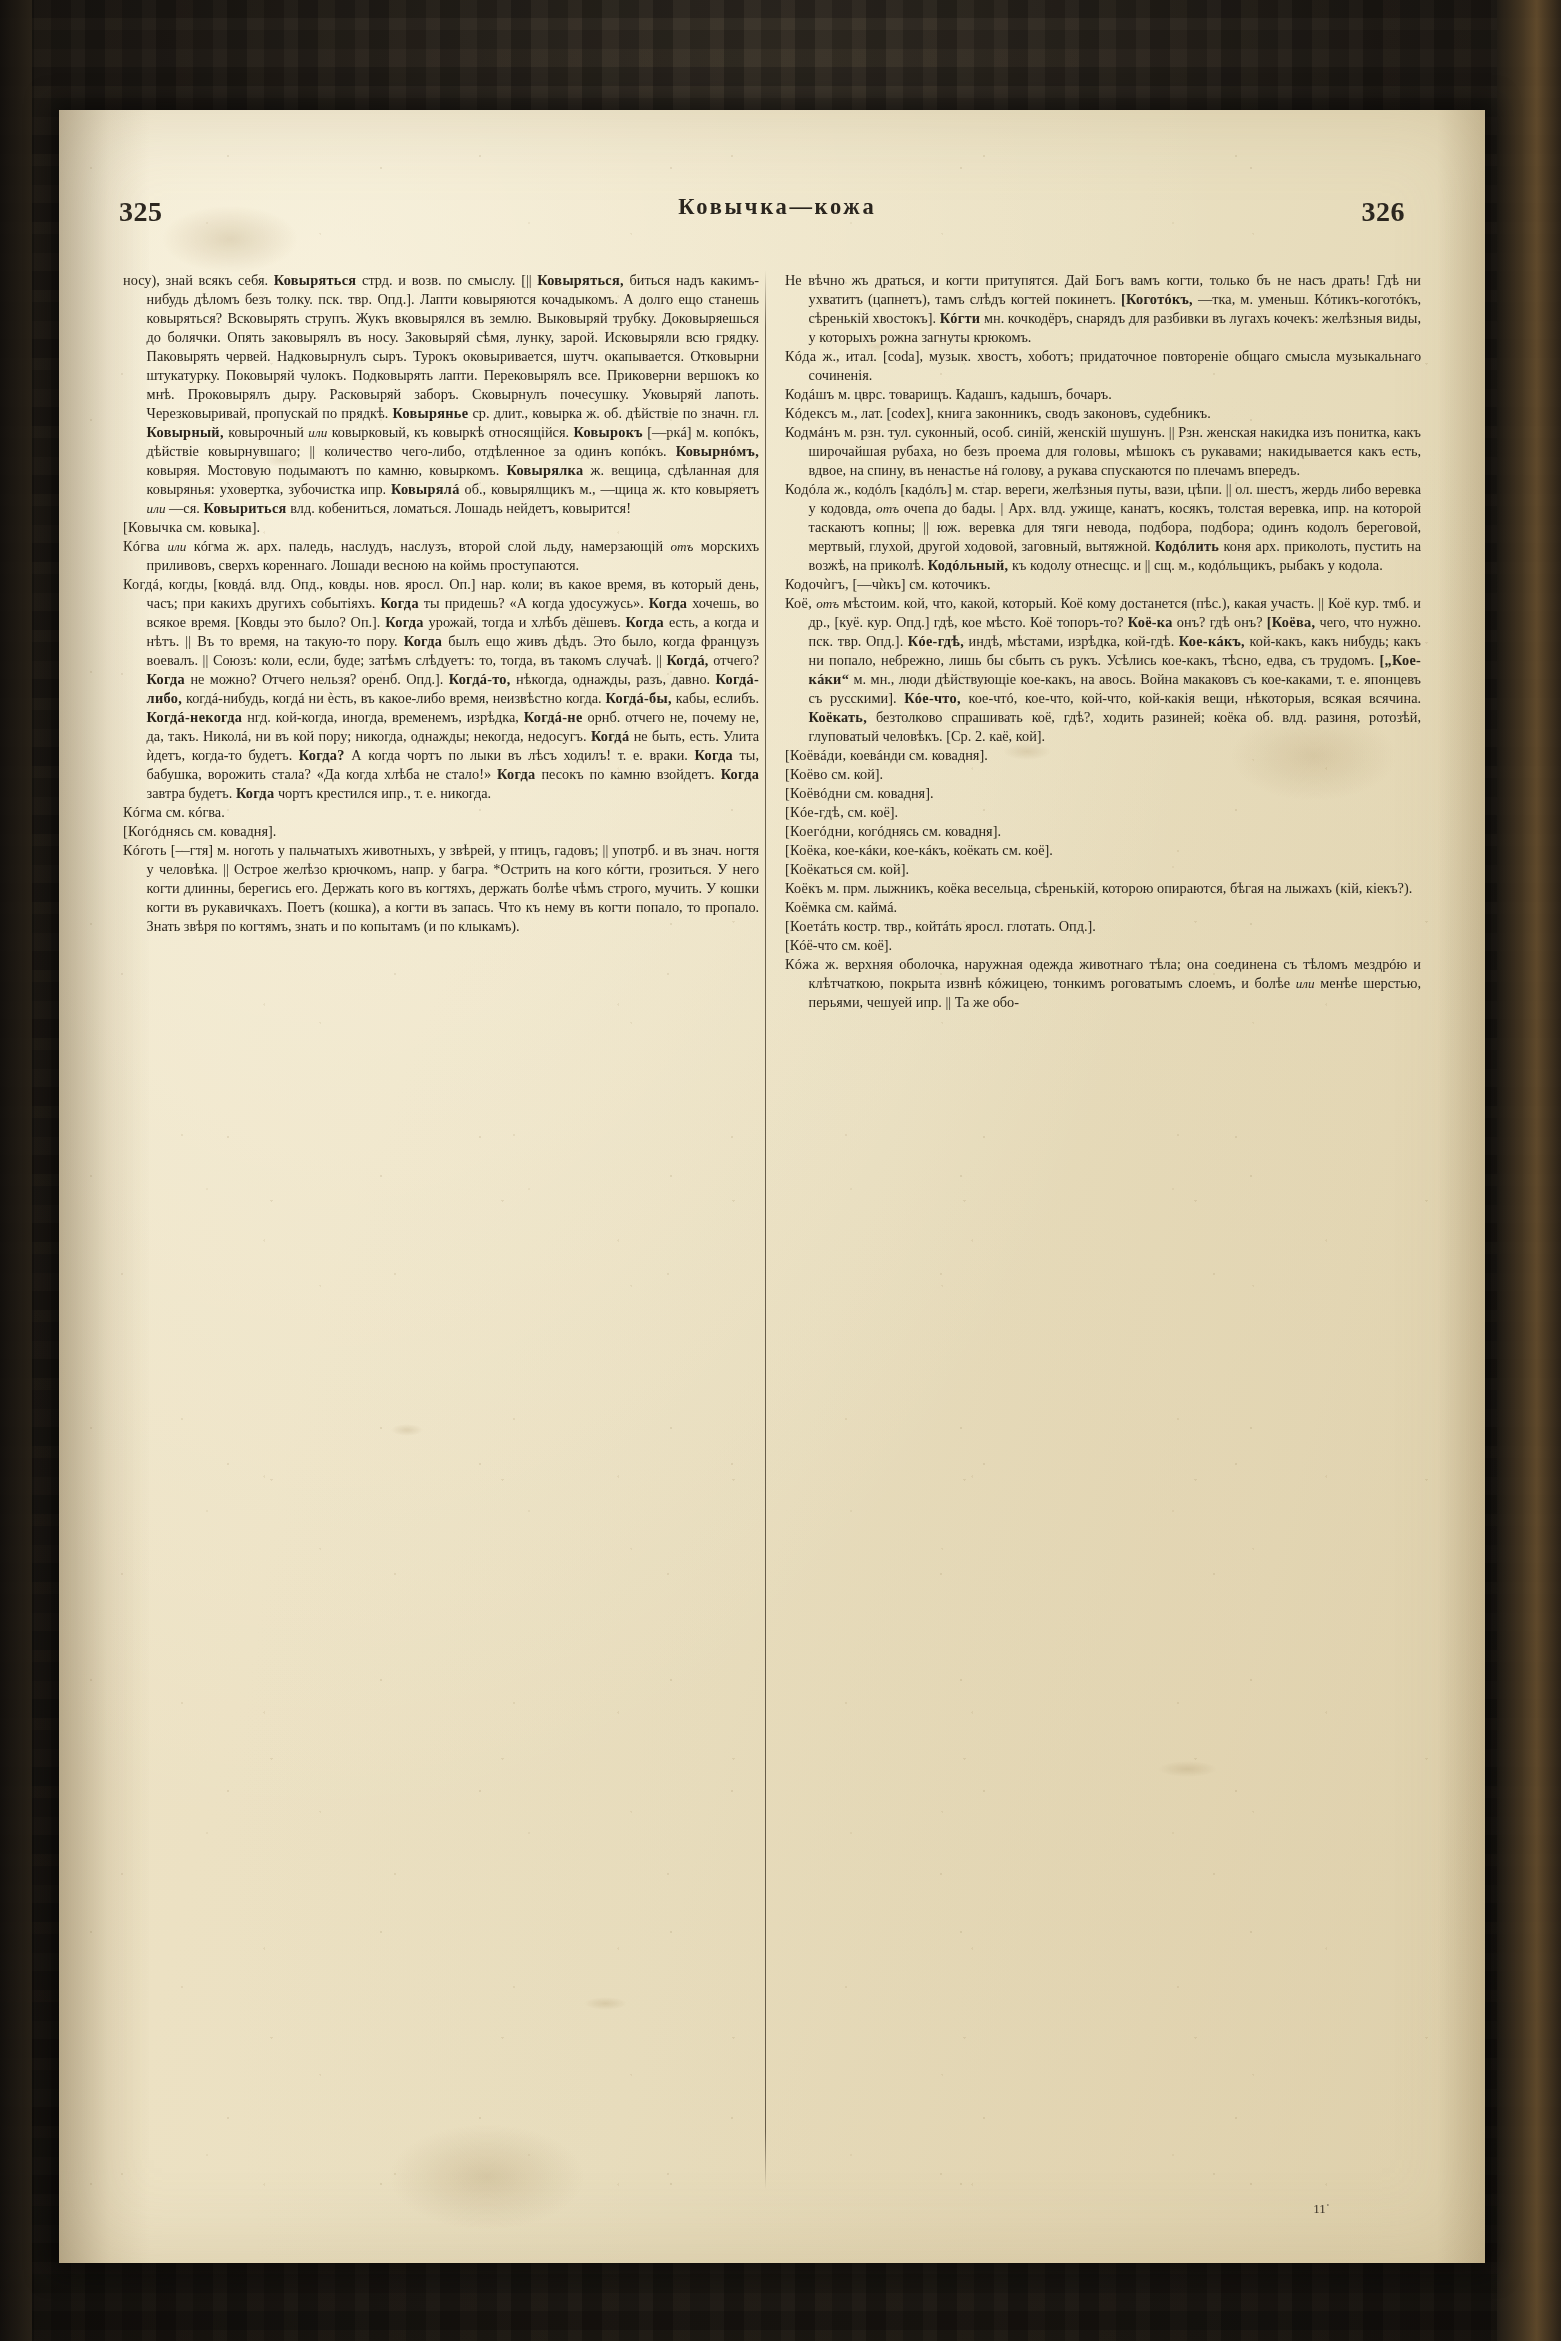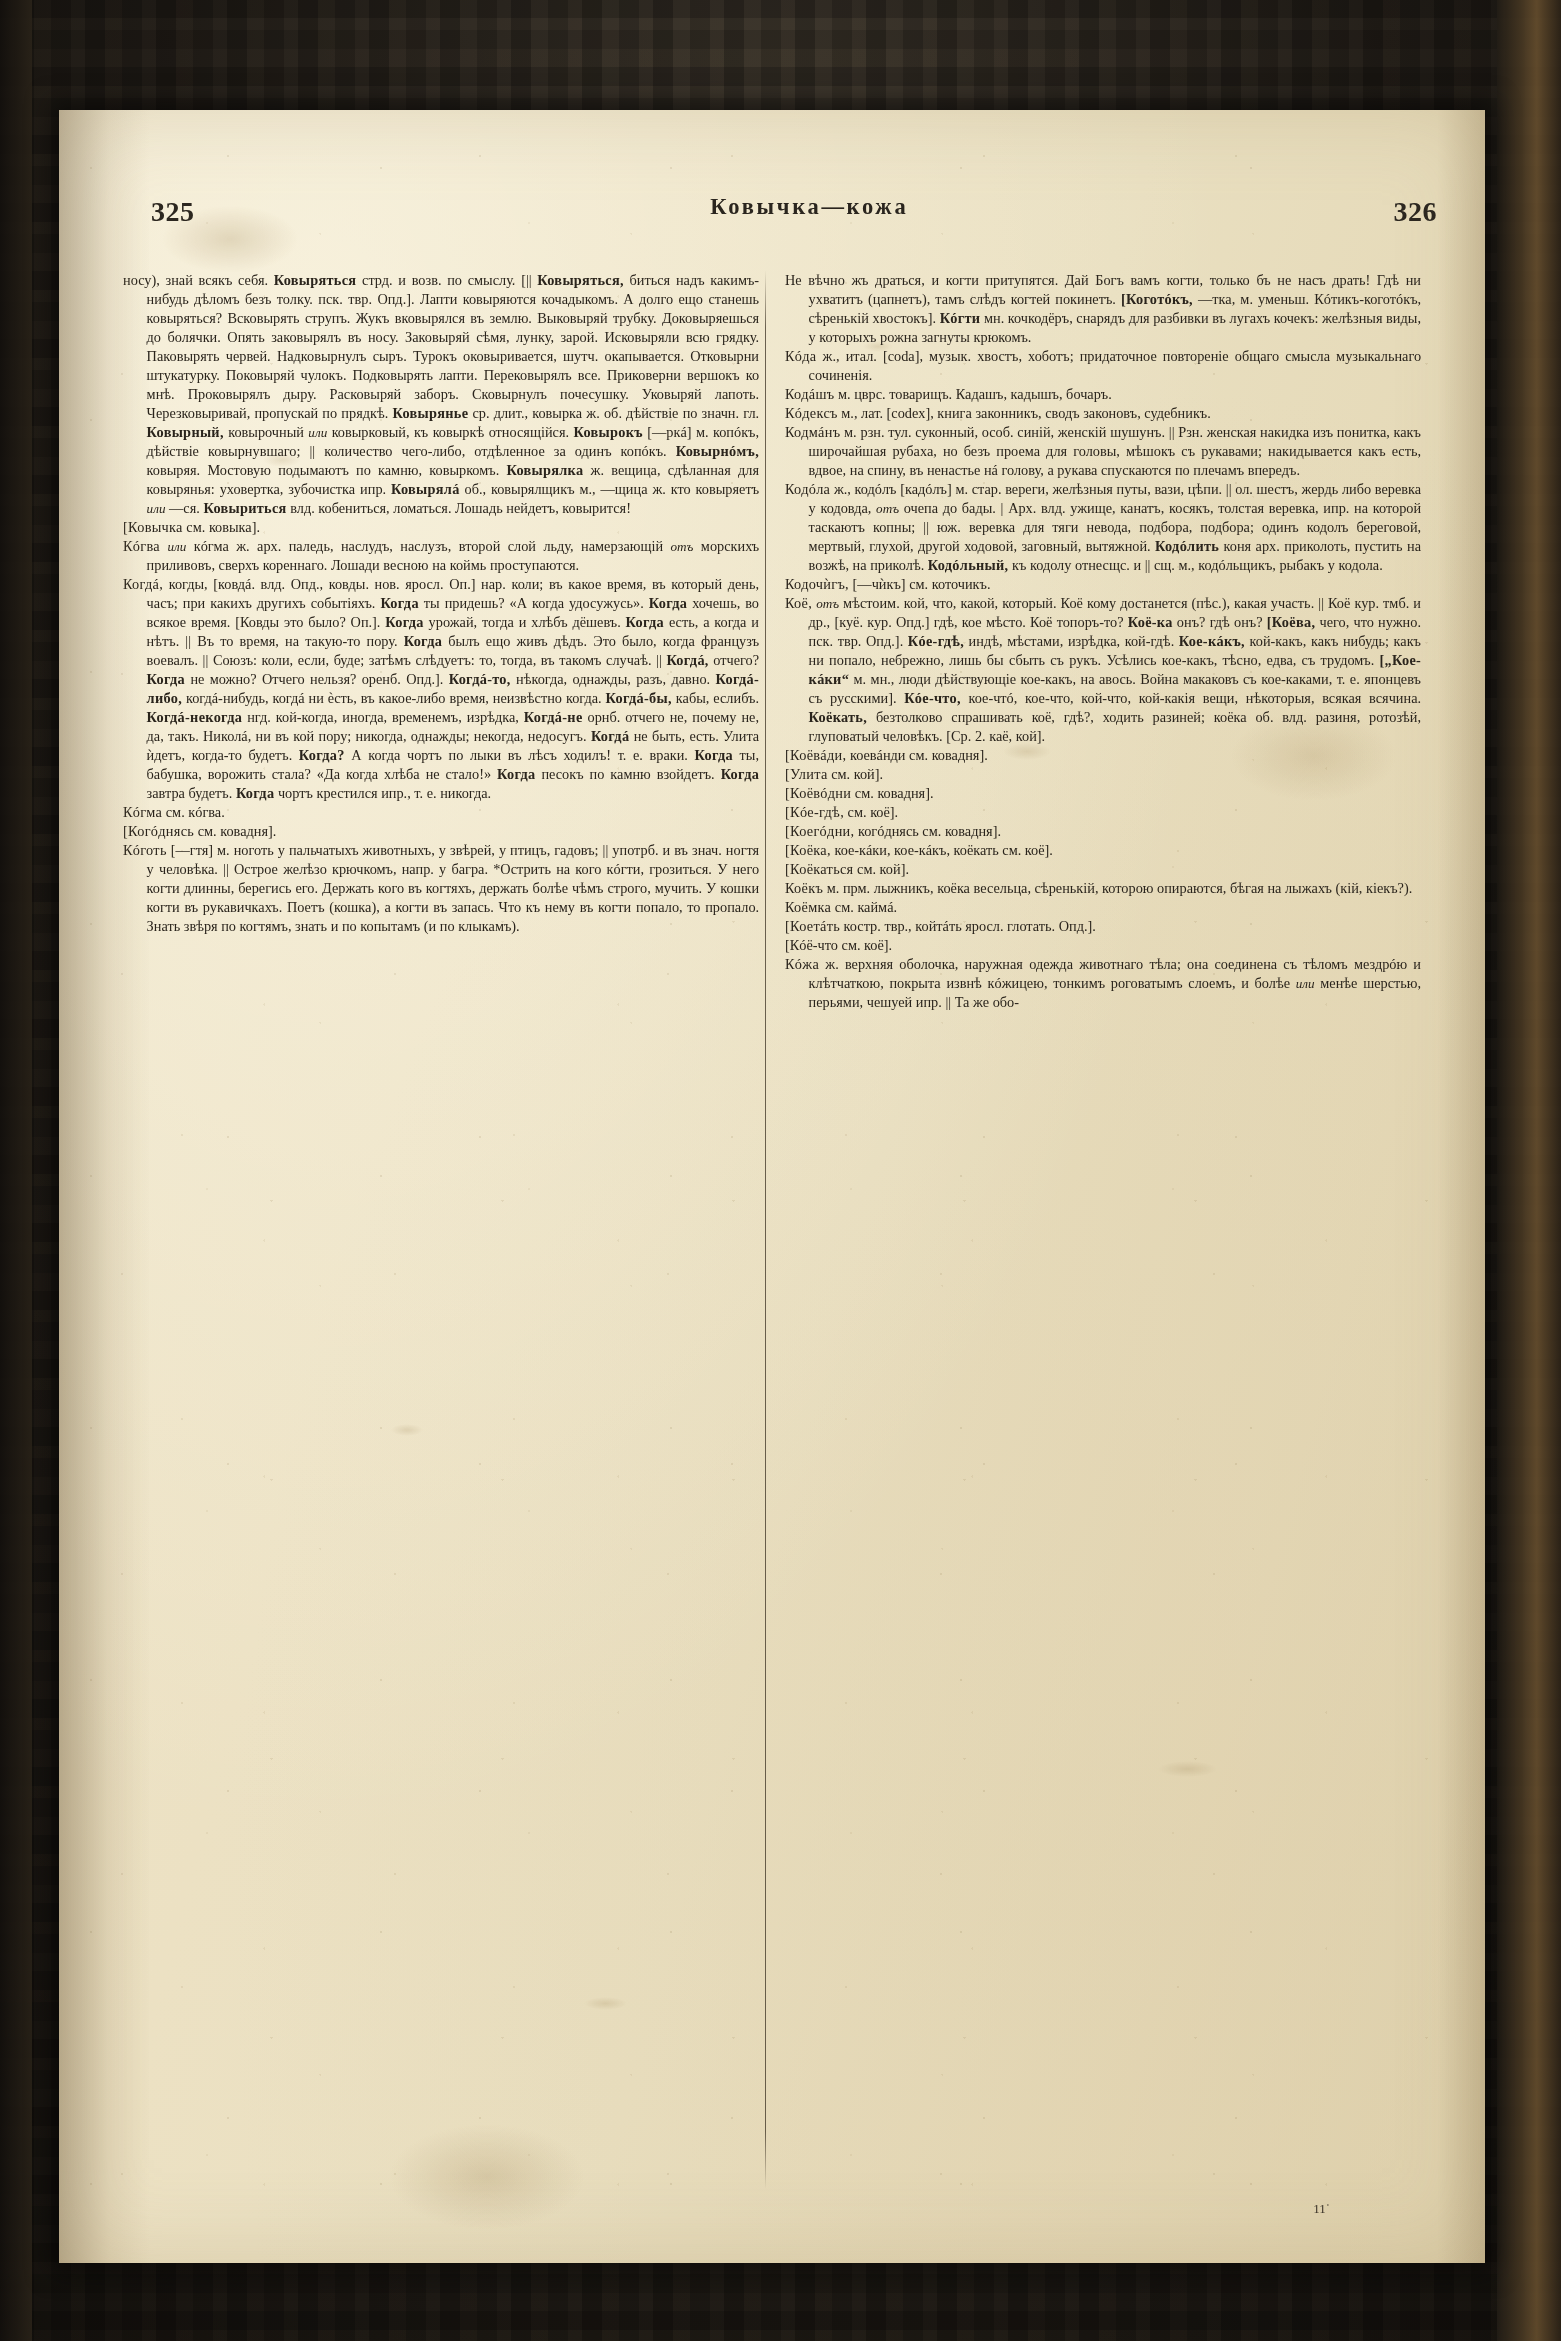--- a/index.html
+++ b/index.html
@@ -83,21 +83,21 @@
     position:absolute;inset:0;pointer-events:none;
     background:
       radial-gradient(ellipse 97px 48px at 12% 6%, rgba(150,120,70,.20), rgba(0,0,0,0) 70%),
       radial-gradient(ellipse 118px 64px at 88% 30%, rgba(160,130,80,.16), rgba(0,0,0,0) 70%),
       radial-gradient(ellipse 139px 75px at 30% 96%, rgba(145,115,65,.18), rgba(0,0,0,0) 70%);
     mix-blend-mode:multiply;
   }
 
   
   #header{
-    position:absolute;left:0;top:86px;width:100%;height:38px;margin-left:32px;
+    position:absolute;left:0;top:86px;width:100%;height:38px;
   }
   .folio{
     position:absolute;top:0;
     font-family:"Liberation Serif", serif;
     font-size:28px;font-weight:700;color:#2c2720;
     letter-spacing:0.5px;
   }
   #folio-left{left:60px;}
   #folio-right{right:80px;}
   #running-head{
@@ -190,21 +190,21 @@
     <div class="col" id="col-right">
         <p class="entry"><span>Не</span> <span>вѣчно</span> <span>жъ</span> <span>драться,</span> <span>и</span> <span>когти</span> <span>притупятся.</span> <span>Дай</span> <span>Богъ</span> <span>вамъ</span> <span>когти,</span> <span>только</span> <span>бъ</span> <span>не</span> <span>насъ</span> <span>драть!</span> <span>Гдѣ</span> <span>ни</span> <span>ухватитъ</span> <span>(цапнетъ),</span> <span>тамъ</span> <span>слѣдъ</span> <span>когтей</span> <span>покинетъ.</span> <span class="hw2">[Коготóкъ,</span> <span>—тка,</span> <span>м.</span> <span>уменьш.</span> <span>Кóтикъ-коготóкъ,</span> <span>сѣренькій</span> <span>хвостокъ].</span> <span class="hw2">Кóгти</span> <span>мн.</span> <span>кочкодёръ,</span> <span>снарядъ</span> <span>для</span> <span>разбивки</span> <span>въ</span> <span>лугахъ</span> <span>кочекъ:</span> <span>желѣзныя</span> <span>виды,</span> <span>у</span> <span>которыхъ</span> <span>рожна</span> <span>загнуты</span> <span>крюкомъ.</span></p>
         <p class="entry"><span class="hw">Кóда</span> <span>ж.,</span> <span>итал.</span> <span>[coda],</span> <span>музык.</span> <span>хвостъ,</span> <span>хоботъ;</span> <span>придаточное</span> <span>повтореніе</span> <span>общаго</span> <span>смысла</span> <span>музыкальнаго</span> <span>сочиненія.</span></p>
         <p class="entry"><span class="hw">Кодáшъ</span> <span>м.</span> <span>цврс.</span> <span>товарищъ.</span> <span>Кадашъ,</span> <span>кадышъ,</span> <span>бочаръ.</span></p>
         <p class="entry"><span class="hw">Кóдексъ</span> <span>м.,</span> <span>лат.</span> <span>[codex],</span> <span>книга</span> <span>законникъ,</span> <span>сводъ</span> <span>законовъ,</span> <span>судебникъ.</span></p>
         <p class="entry"><span class="hw">Кодмáнъ</span> <span>м.</span> <span>рзн.</span> <span>тул.</span> <span>суконный,</span> <span>особ.</span> <span>синій,</span> <span>женскій</span> <span>шушунъ.</span> <span>||</span> <span>Рзн.</span> <span>женская</span> <span>накидка</span> <span>изъ</span> <span>понитка,</span> <span>какъ</span> <span>широчайшая</span> <span>рубаха,</span> <span>но</span> <span>безъ</span> <span>проема</span> <span>для</span> <span>головы,</span> <span>мѣшокъ</span> <span>съ</span> <span>рукавами;</span> <span>накидывается</span> <span>какъ</span> <span>есть,</span> <span>вдвое,</span> <span>на</span> <span>спину,</span> <span>въ</span> <span>ненастье</span> <span>нá</span> <span>голову,</span> <span>а</span> <span>рукава</span> <span>спускаются</span> <span>по</span> <span>плечамъ</span> <span>впередъ.</span></p>
         <p class="entry"><span class="hw">Кодóла</span> <span>ж.,</span> <span>кодóлъ</span> <span>[кадóлъ]</span> <span>м.</span> <span>стар.</span> <span>вереги,</span> <span>желѣзныя</span> <span>путы,</span> <span>вази,</span> <span>цѣпи.</span> <span>||</span> <span>ол.</span> <span>шестъ,</span> <span>жердь</span> <span>либо</span> <span>веревка</span> <span>у</span> <span>кодовда,</span> <span class="sm">отъ</span> <span>очепа</span> <span>до</span> <span>бады.</span> <span>|</span> <span>Арх.</span> <span>влд.</span> <span>ужище,</span> <span>канатъ,</span> <span>косякъ,</span> <span>толстая</span> <span>веревка,</span> <span>ипр.</span> <span>на</span> <span>которой</span> <span>таскаютъ</span> <span>копны;</span> <span>||</span> <span>юж.</span> <span>веревка</span> <span>для</span> <span>тяги</span> <span>невода,</span> <span>подбора,</span> <span>подбора;</span> <span>одинъ</span> <span>кодолъ</span> <span>береговой,</span> <span>мертвый,</span> <span>глухой,</span> <span>другой</span> <span>ходовой,</span> <span>заговный,</span> <span>вытяжной.</span> <span class="hw2">Кодóлить</span> <span>коня</span> <span>арх.</span> <span>приколоть,</span> <span>пустить</span> <span>на</span> <span>возжѣ,</span> <span>на</span> <span>приколѣ.</span> <span class="hw2">Кодóльный,</span> <span>къ</span> <span>кодолу</span> <span>отнесщс.</span> <span>и</span> <span>||</span> <span>сщ.</span> <span>м.,</span> <span>кодóльщикъ,</span> <span>рыбакъ</span> <span>у</span> <span>кодола.</span></p>
         <p class="entry"><span class="hw">Кодочѝгъ,</span> <span>[—чѝкъ]</span> <span>см.</span> <span>коточикъ.</span></p>
         <p class="entry"><span class="hw">Коё,</span> <span class="sm">отъ</span> <span>мѣстоим.</span> <span>кой,</span> <span>что,</span> <span>какой,</span> <span>который.</span> <span>Коё</span> <span>кому</span> <span>достанется</span> <span>(пѣс.),</span> <span>какая</span> <span>участь.</span> <span>||</span> <span>Коё</span> <span>кур.</span> <span>тмб.</span> <span>и</span> <span>др.,</span> <span>[куё.</span> <span>кур.</span> <span>Опд.]</span> <span>гдѣ,</span> <span>кое</span> <span>мѣсто.</span> <span>Коё</span> <span>топоръ-то?</span> <span class="hw2">Коё-ка</span> <span>онъ?</span> <span>гдѣ</span> <span>онъ?</span> <span class="hw2">[Коёва,</span> <span>чего,</span> <span>что</span> <span>нужно.</span> <span>пск.</span> <span>твр.</span> <span>Опд.].</span> <span class="hw2">Кóе-гдѣ,</span> <span>индѣ,</span> <span>мѣстами,</span> <span>изрѣдка,</span> <span>кой-гдѣ.</span> <span class="hw2">Кое-кáкъ,</span> <span>кой-какъ,</span> <span>какъ</span> <span>нибудь;</span> <span>какъ</span> <span>ни</span> <span>попало,</span> <span>небрежно,</span> <span>лишь</span> <span>бы</span> <span>сбыть</span> <span>съ</span> <span>рукъ.</span> <span>Усѣлись</span> <span>кое-какъ,</span> <span>тѣсно,</span> <span>едва,</span> <span>съ</span> <span>трудомъ.</span> <span class="hw2">[„Кое-кáки“</span> <span>м.</span> <span>мн.,</span> <span>люди</span> <span>дѣйствующіе</span> <span>кое-какъ,</span> <span>на</span> <span>авось.</span> <span>Война</span> <span>макаковъ</span> <span>съ</span> <span>кое-каками,</span> <span>т.</span> <span>е.</span> <span>японцевъ</span> <span>съ</span> <span>русскими].</span> <span class="hw2">Кóе-что,</span> <span>кое-чтó,</span> <span>кое-что,</span> <span>кой-что,</span> <span>кой-какія</span> <span>вещи,</span> <span>нѣкоторыя,</span> <span>всякая</span> <span>всячина.</span> <span class="hw2">Коёкать,</span> <span>безтолково</span> <span>спрашивать</span> <span>коё,</span> <span>гдѣ?,</span> <span>ходить</span> <span>разиней;</span> <span>коёка</span> <span>об.</span> <span>влд.</span> <span>разиня,</span> <span>ротозѣй,</span> <span>глуповатый</span> <span>человѣкъ.</span> <span>[Ср.</span> <span>2.</span> <span>каё,</span> <span>кой].</span></p>
         <p class="entry"><span class="hw">[Коёвáди,</span> <span>коевáнди</span> <span>см.</span> <span>ковадня].</span></p>
-        <p class="entry"><span class="hw">[Улита</span> <span>см.</span> <span>кой].</span></p>
+        <p class="entry"><span class="hw">[Коёво</span> <span>см.</span> <span>кой].</span></p>
         <p class="entry"><span class="hw">[Коёвóдни</span> <span>см.</span> <span>ковадня].</span></p>
         <p class="entry"><span class="hw">[Кóе-гдѣ,</span> <span>см.</span> <span>коё].</span></p>
         <p class="entry"><span class="hw">[Коегóдни,</span> <span>когóднясь</span> <span>см.</span> <span>ковадня].</span></p>
         <p class="entry"><span class="hw">[Коёка,</span> <span>кое-кáки,</span> <span>кое-кáкъ,</span> <span>коёкать</span> <span>см.</span> <span>коё].</span></p>
         <p class="entry"><span class="hw">[Коёкаться</span> <span>см.</span> <span>кой].</span></p>
         <p class="entry"><span class="hw">Коёкъ</span> <span>м.</span> <span>прм.</span> <span>лыжникъ,</span> <span>коёка</span> <span>весельца,</span> <span>сѣренькій,</span> <span>которою</span> <span>опираются,</span> <span>бѣгая</span> <span>на</span> <span>лыжахъ</span> <span>(кій,</span> <span>кіекъ?).</span></p>
         <p class="entry"><span class="hw">Коёмка</span> <span>см.</span> <span>каймá.</span></p>
         <p class="entry"><span class="hw">[Коетáть</span> <span>костр.</span> <span>твр.,</span> <span>койтáть</span> <span>яросл.</span> <span>глотать.</span> <span>Опд.].</span></p>
         <p class="entry"><span>[Кóё-что</span> <span>см.</span> <span>коё].</span></p>
         <p class="entry"><span class="hw">Кóжа</span> <span>ж.</span> <span>верхняя</span> <span>оболочка,</span> <span>наружная</span> <span>одежда</span> <span>животнаго</span> <span>тѣла;</span> <span>она</span> <span>соединена</span> <span>съ</span> <span>тѣломъ</span> <span>мездрóю</span> <span>и</span> <span>клѣтчаткою,</span> <span>покрыта</span> <span>извнѣ</span> <span>кóжицею,</span> <span>тонкимъ</span> <span>роговатымъ</span> <span>слоемъ,</span> <span>и</span> <span>болѣе</span> <span class="sm">или</span> <span>менѣе</span> <span>шерстью,</span> <span>перьями,</span> <span>чешуей</span> <span>ипр.</span> <span>||</span> <span>Та</span> <span>же</span> <span>обо-</span></p>

